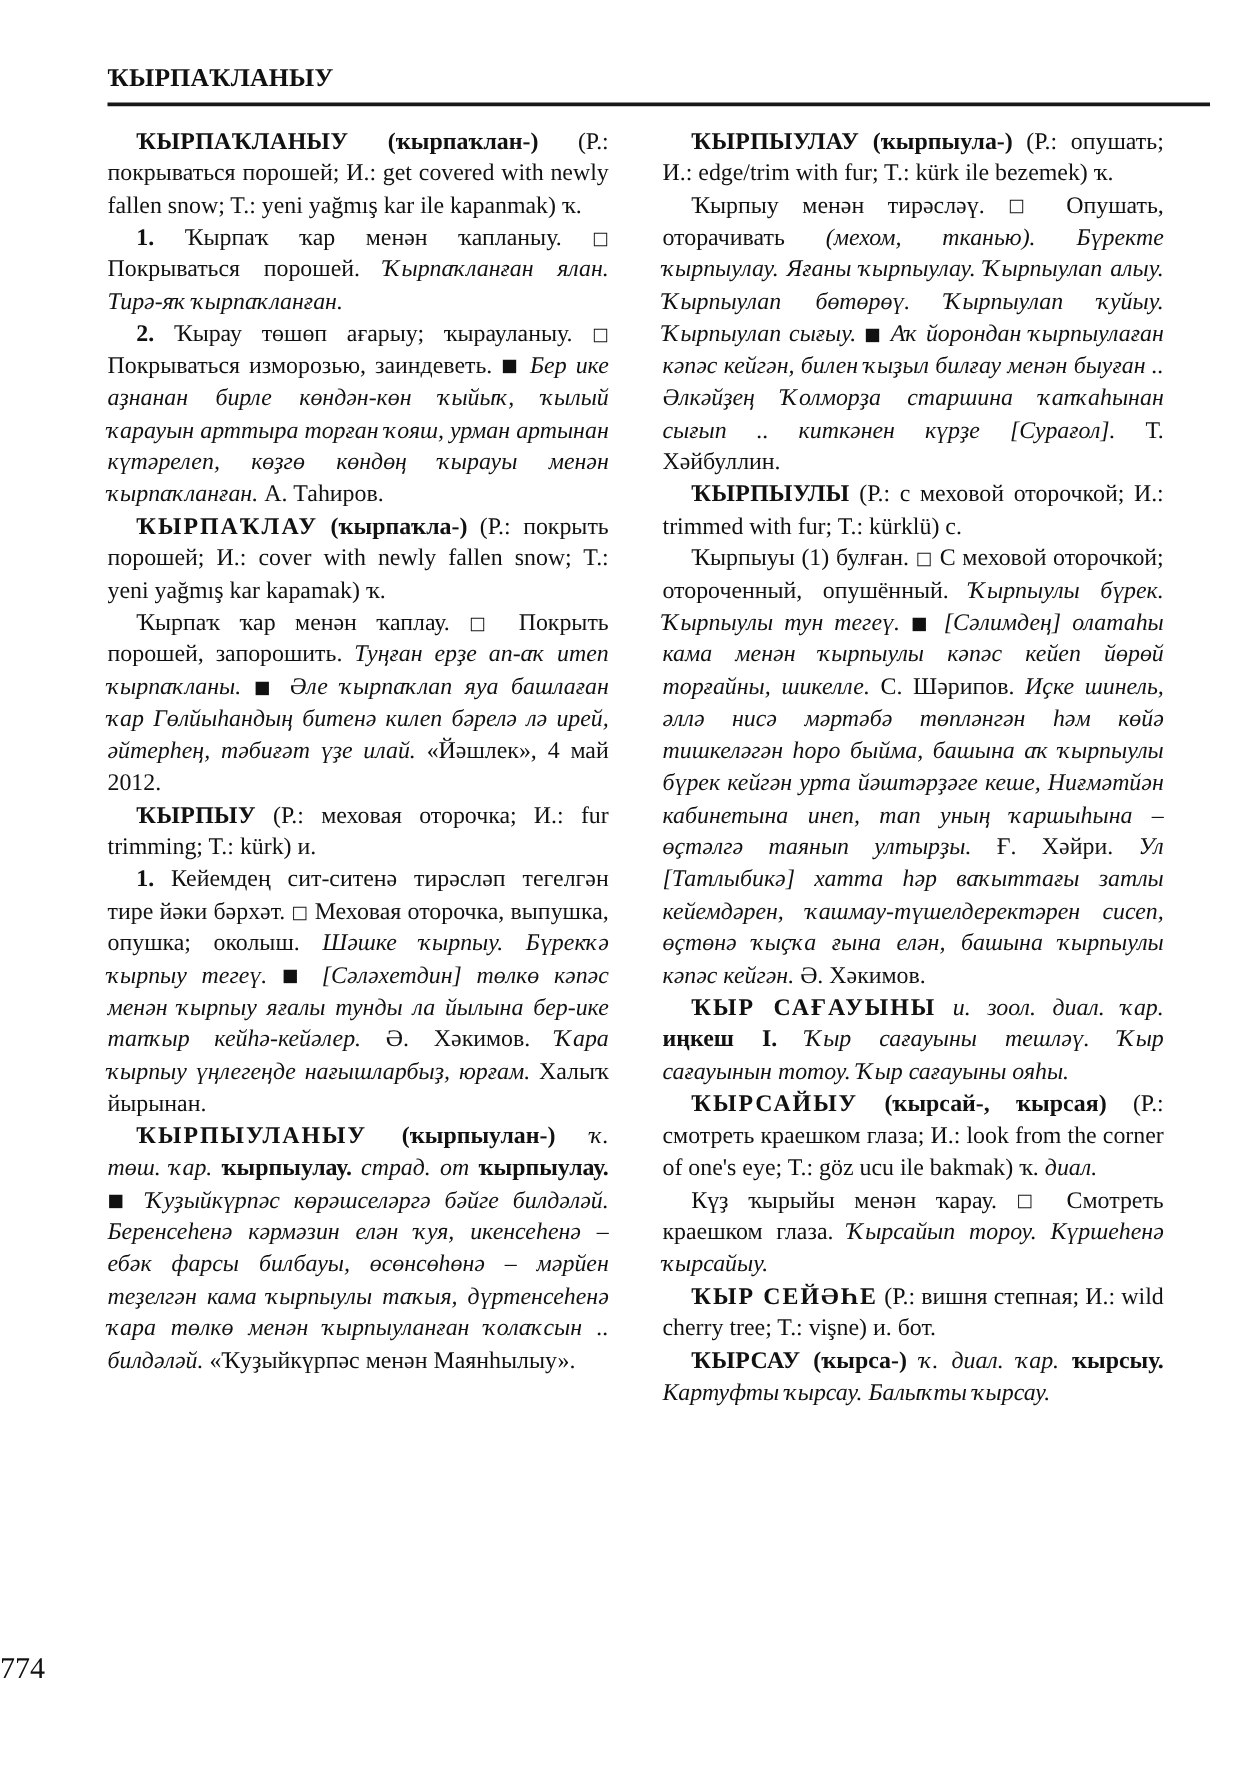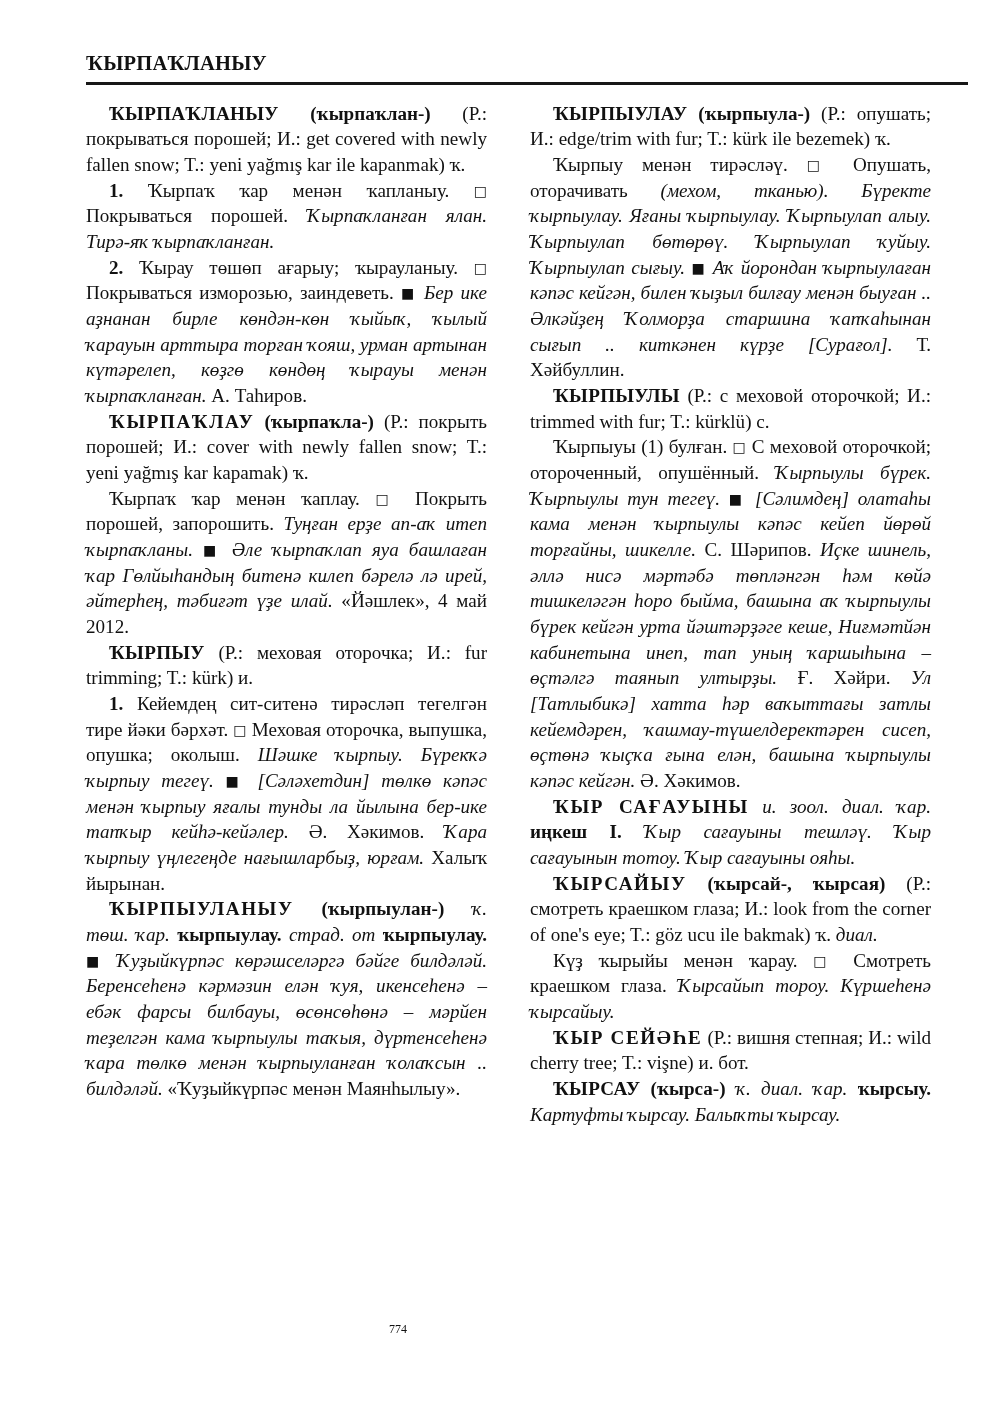--- a/index.html
+++ b/index.html
@@ -76,22 +76,22 @@
     font-size: 14px;
     vertical-align: 1px;
   }
   .num { font-weight: bold; }
 
   .folio {
     position: absolute;
     left: 0;
     top: 1322px;
     width: 796px;
-    text-align: center;
-    font-size: 12px;
+    text-align: left;
+    font-size: 24px;
   }
 </style>
 </head>
 <body>
 
 <div class="page">
 
   <div class="running-head">ҠЫРПАҠЛАНЫУ</div>
   <div class="head-rule"></div>
 

